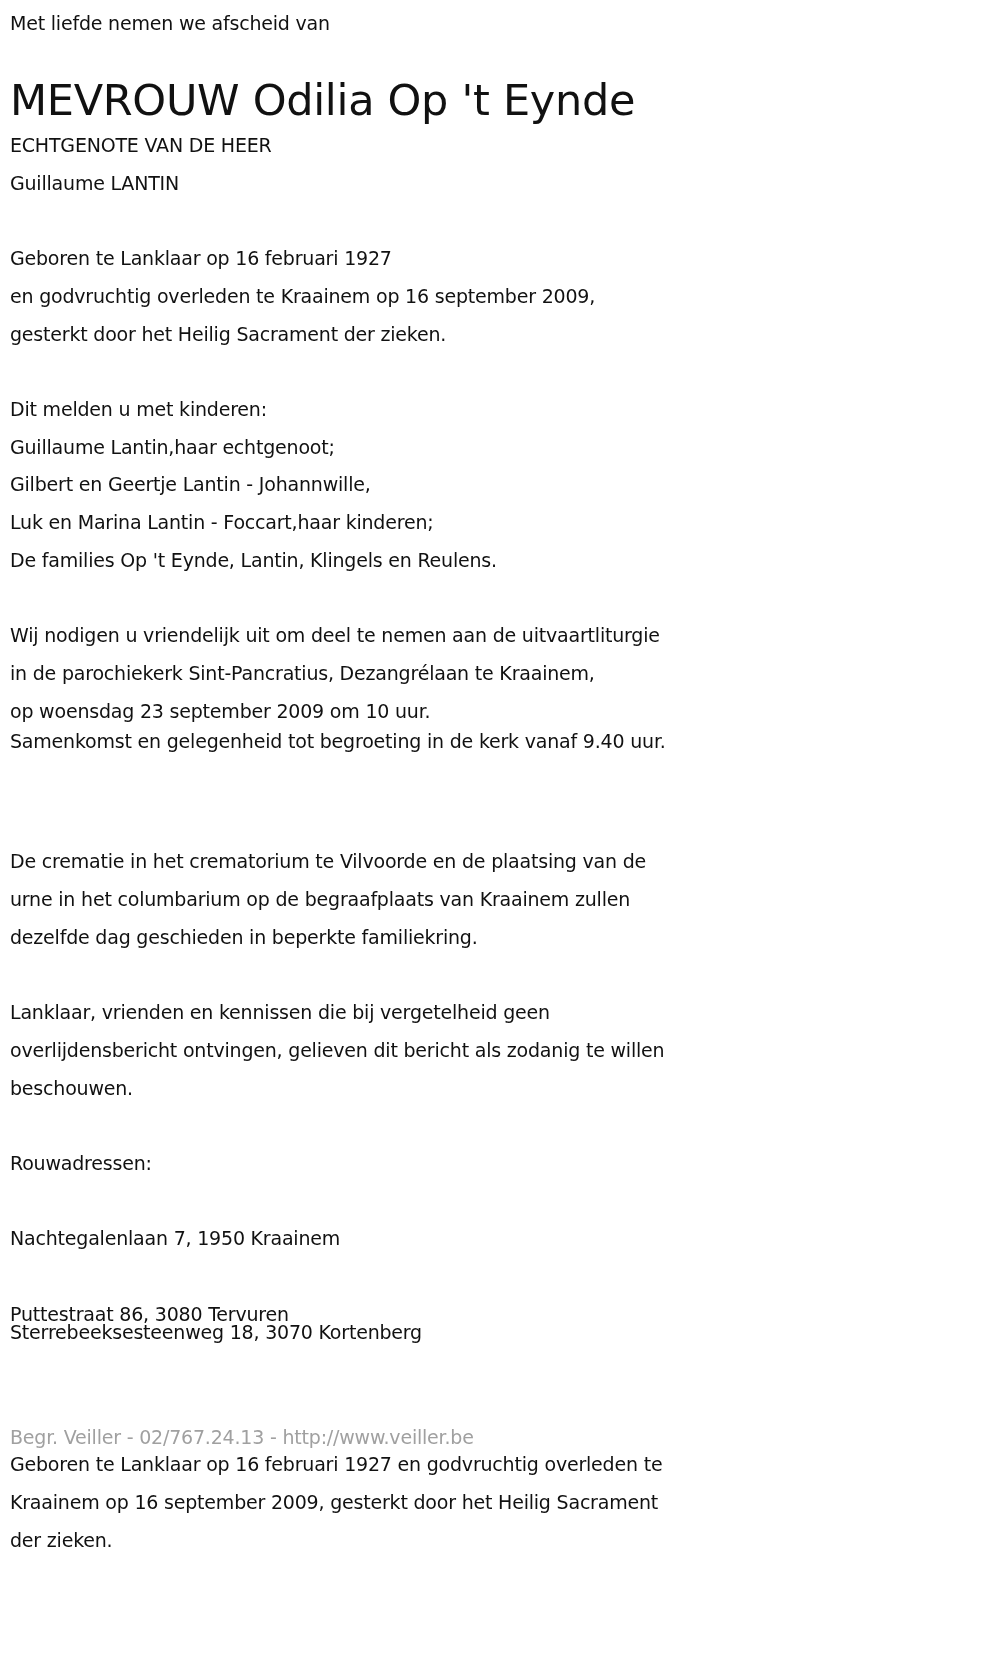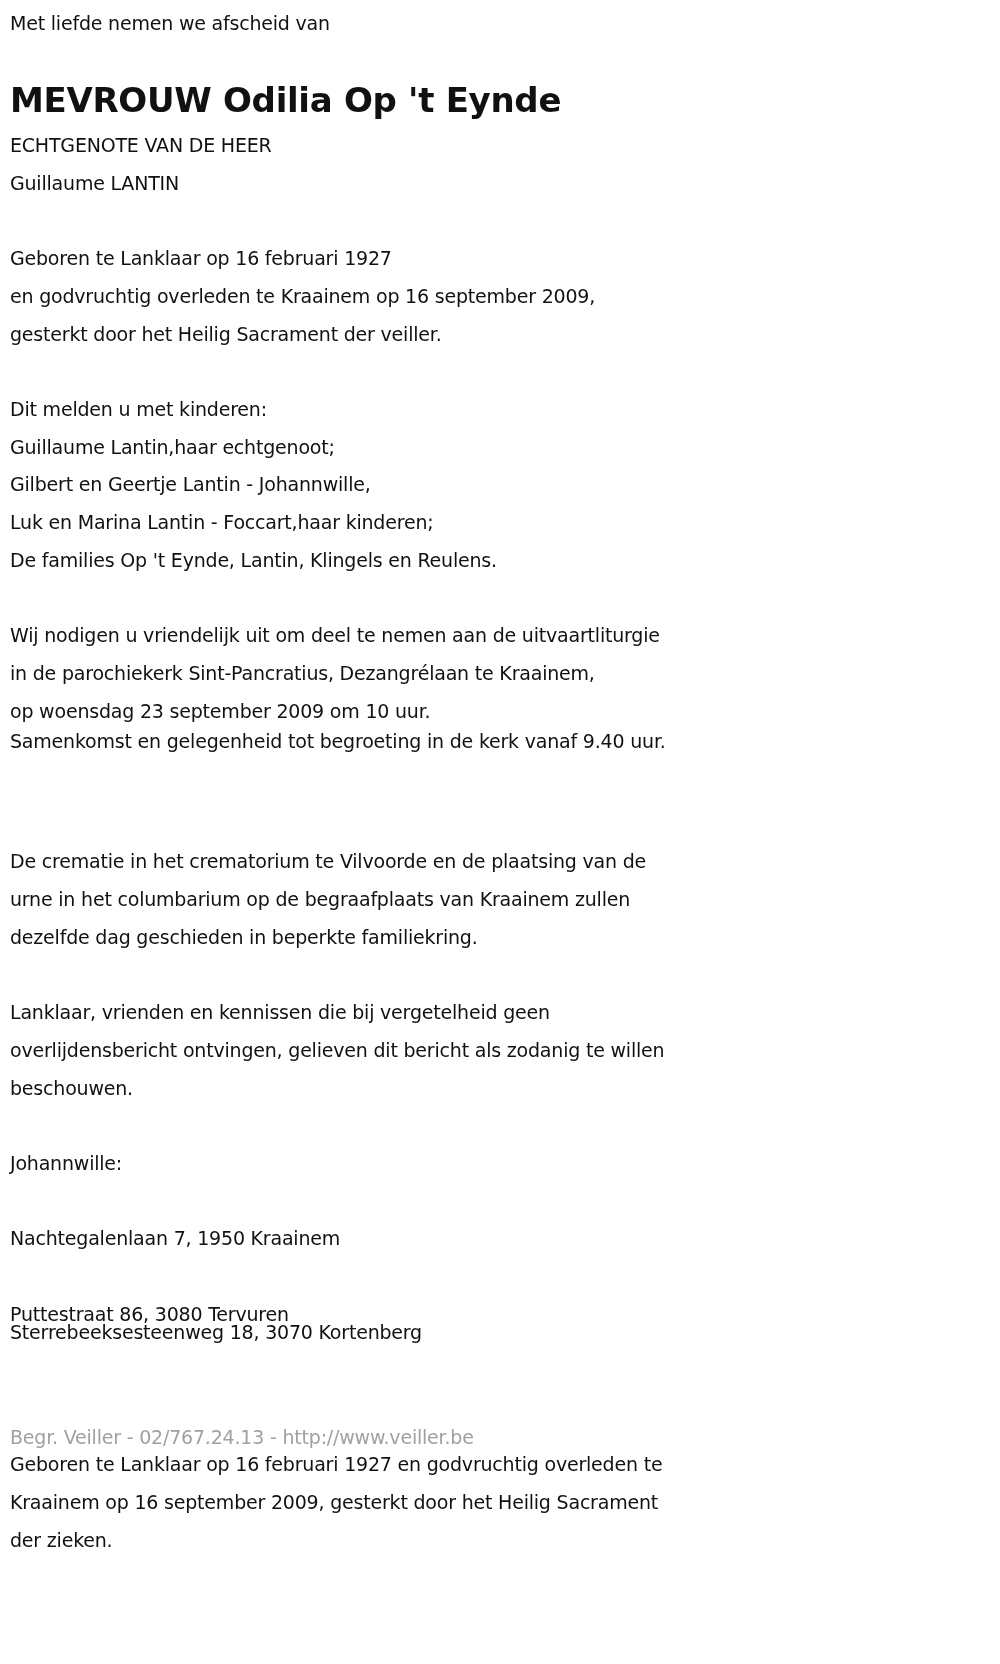--- a/index.html
+++ b/index.html
@@ -20,22 +20,22 @@
     }
     .line {
       position: absolute;
       left: 10px;
       font-size: 19px;
       line-height: 36px;
       white-space: nowrap;
       letter-spacing: -0.2px;
     }
     .title {
-      font-weight: bold;
-      font-size: 34px;
+      font-weight: normal;
+      font-size: 43px;
       line-height: 44px;
       letter-spacing: -0.3px;
     }
     .muted {
       color: #a0a0a0;
       margin-top: 48px;
     }
   </style>
 </head>
 <body>
@@ -43,21 +43,21 @@
 <div class="doc">
 
   <div class="line" style="top:5px">Met liefde nemen we afscheid van</div>
 
   <div class="line title" style="top:78px">MEVROUW Odilia Op 't Eynde</div>
   <div class="line" style="top:127px">ECHTGENOTE VAN DE HEER</div>
   <div class="line" style="top:165px">Guillaume LANTIN</div>
 
   <div class="line" style="top:240px">Geboren te Lanklaar op 16 februari 1927</div>
   <div class="line" style="top:278px">en godvruchtig overleden te Kraainem op 16 september 2009,</div>
-  <div class="line" style="top:316px">gesterkt door het Heilig Sacrament der veiller.</div>
+  <div class="line" style="top:316px">gesterkt door het Heilig Sacrament der zieken.</div>
 
   <div class="line" style="top:391px">Dit melden u met kinderen:</div>
   <div class="line" style="top:429px">Guillaume Lantin,haar echtgenoot;</div>
   <div class="line" style="top:466px">Gilbert en Geertje Lantin - Johannwille,</div>
   <div class="line" style="top:504px">Luk en Marina Lantin - Foccart,haar kinderen;</div>
   <div class="line" style="top:542px">De families Op 't Eynde, Lantin, Klingels en Reulens.</div>
 
   <div class="line" style="top:617px">Wij nodigen u vriendelijk uit om deel te nemen aan de uitvaartliturgie</div>
   <div class="line" style="top:655px">in de parochiekerk Sint-Pancratius, Dezangrélaan te Kraainem,</div>
   <div class="line" style="top:693px">op woensdag 23 september 2009 om 10 uur.</div>
@@ -65,21 +65,21 @@
   <div class="line" style="top:723px">Samenkomst en gelegenheid tot begroeting in de kerk vanaf 9.40 uur.</div>
 
   <div class="line" style="top:843px">De crematie in het crematorium te Vilvoorde en de plaatsing van de</div>
   <div class="line" style="top:881px">urne in het columbarium op de begraafplaats van Kraainem zullen</div>
   <div class="line" style="top:919px">dezelfde dag geschieden in beperkte familiekring.</div>
 
   <div class="line" style="top:994px">Lanklaar, vrienden en kennissen die bij vergetelheid geen</div>
   <div class="line" style="top:1032px">overlijdensbericht ontvingen, gelieven dit bericht als zodanig te willen</div>
   <div class="line" style="top:1070px">beschouwen.</div>
 
-  <div class="line" style="top:1145px">Johannwille:</div>
+  <div class="line" style="top:1145px">Rouwadressen:</div>
 
   <div class="line" style="top:1220px">Nachtegalenlaan 7, 1950 Kraainem</div>
   <div class="line" style="top:1314px">Sterrebeeksesteenweg 18, 3070 Kortenberg</div>
   <div class="line" style="top:1296px">Puttestraat 86, 3080 Tervuren</div>
 
   <div class="line muted" style="top:1371px">Begr. Veiller - 02/767.24.13 - http://www.veiller.be</div>
 
   <div class="line" style="top:1446px">Geboren te Lanklaar op 16 februari 1927 en godvruchtig overleden te</div>
   <div class="line" style="top:1484px">Kraainem op 16 september 2009, gesterkt door het Heilig Sacrament</div>
   <div class="line" style="top:1522px">der zieken.</div>

